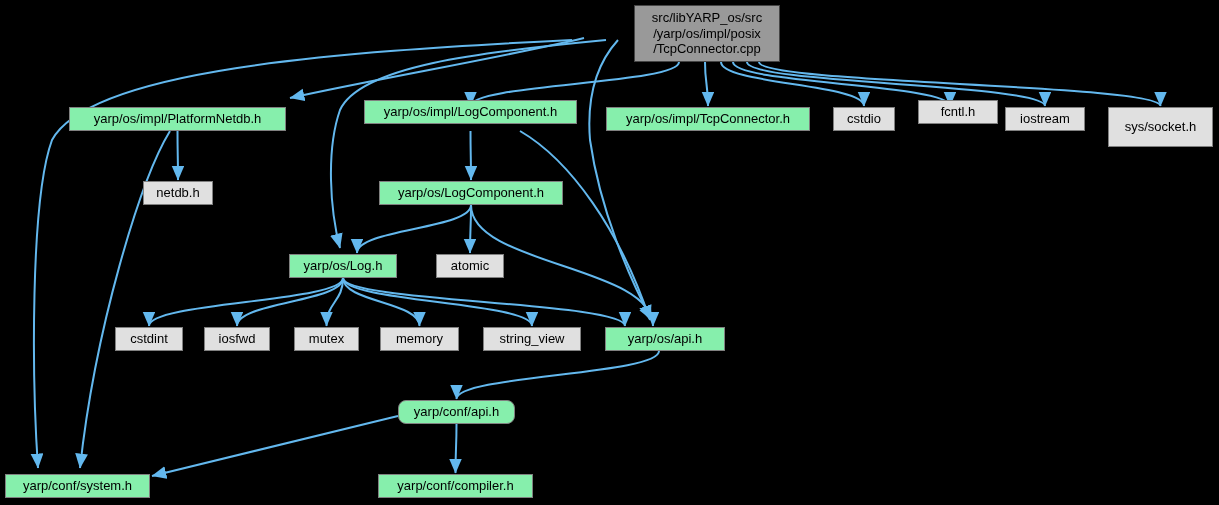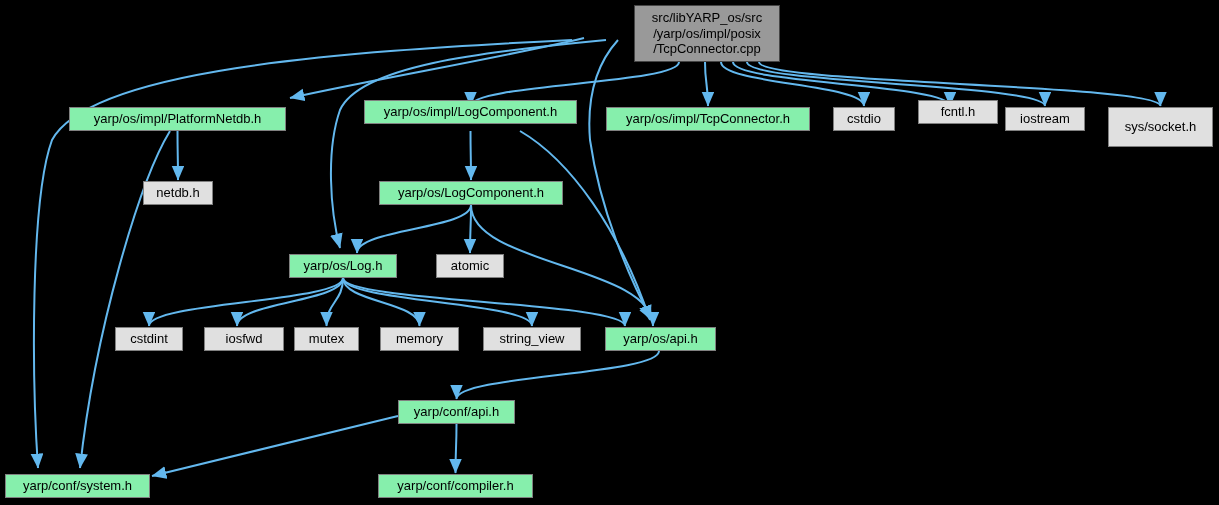--- a/index.html
+++ b/index.html
@@ -105,22 +105,22 @@
       <div class="node-box node-header" style="left: 606px; top: 107px; width: 204px; height: 24px;"><span class="node-label">yarp/os/impl/TcpConnector.h</span></div>
       <div class="node-box node-system" style="left: 833px; top: 107px; width: 62px; height: 24px;"><span class="node-label">cstdio</span></div>
       <div class="node-box node-system" style="left: 918px; top: 100px; width: 80px; height: 24px;"><span class="node-label">fcntl.h</span></div>
       <div class="node-box node-system" style="left: 1005px; top: 107px; width: 80px; height: 24px;"><span class="node-label">iostream</span></div>
       <div class="node-box node-system" style="left: 1108px; top: 107px; width: 105px; height: 40px;"><span class="node-label">sys/socket.h</span></div>
       <div class="node-box node-system" style="left: 143px; top: 181px; width: 70px; height: 24px;"><span class="node-label">netdb.h</span></div>
       <div class="node-box node-header" style="left: 379px; top: 181px; width: 184px; height: 24px;"><span class="node-label">yarp/os/LogComponent.h</span></div>
       <div class="node-box node-header" style="left: 289px; top: 254px; width: 108px; height: 24px;"><span class="node-label">yarp/os/Log.h</span></div>
       <div class="node-box node-system" style="left: 436px; top: 254px; width: 68px; height: 24px;"><span class="node-label">atomic</span></div>
       <div class="node-box node-system" style="left: 115px; top: 327px; width: 68px; height: 24px;"><span class="node-label">cstdint</span></div>
-      <div class="node-box node-system" style="left: 204px; top: 327px; width: 80px; height: 24px;"><span class="node-label">iosfwd</span></div>
+      <div class="node-box node-system" style="left: 204px; top: 327px; width: 66px; height: 24px;"><span class="node-label">iosfwd</span></div>
       <div class="node-box node-system" style="left: 294px; top: 327px; width: 65px; height: 24px;"><span class="node-label">mutex</span></div>
       <div class="node-box node-system" style="left: 380px; top: 327px; width: 79px; height: 24px;"><span class="node-label">memory</span></div>
       <div class="node-box node-system" style="left: 483px; top: 327px; width: 98px; height: 24px;"><span class="node-label">string_view</span></div>
-      <div class="node-box node-header" style="left: 605px; top: 327px; width: 111px; height: 24px;"><span class="node-label">yarp/os/api.h</span></div>
-      <div class="node-box node-header" style="left: 398px; top: 400px; width: 117px; height: 24px;"><span class="node-label">yarp/conf/api.h</span></div>
+      <div class="node-box node-header" style="left: 605px; top: 327px; width: 120px; height: 24px;"><span class="node-label">yarp/os/api.h</span></div>
+      <div class="node-box node-header" style="left: 398px; top: 400px; width: 117px; height: 24px; border-radius: 8px;"><span class="node-label">yarp/conf/api.h</span></div>
       <div class="node-box node-header" style="left: 5px; top: 474px; width: 145px; height: 24px;"><span class="node-label">yarp/conf/system.h</span></div>
       <div class="node-box node-header" style="left: 378px; top: 474px; width: 155px; height: 24px;"><span class="node-label">yarp/conf/compiler.h</span></div>
     </div>
 </div>
 
 </body></html>

